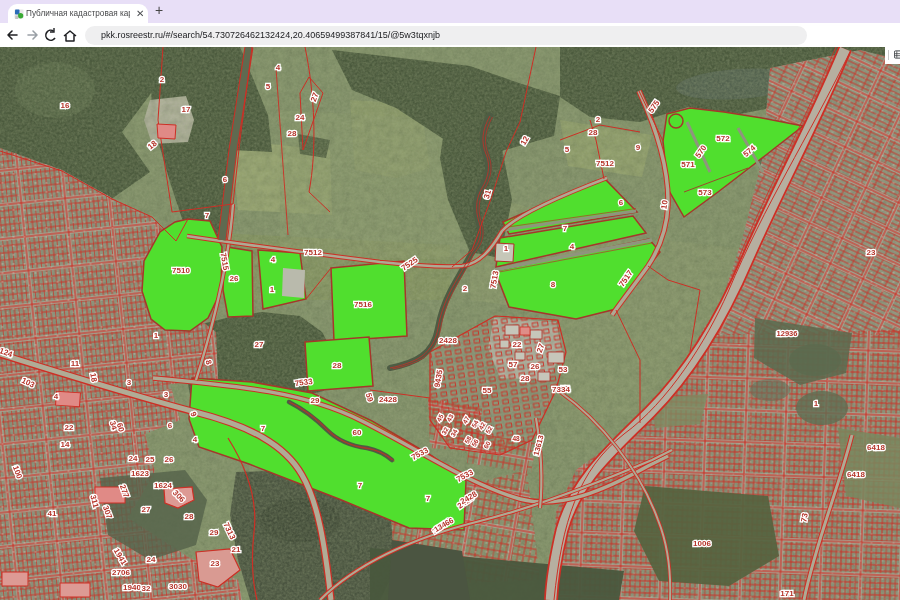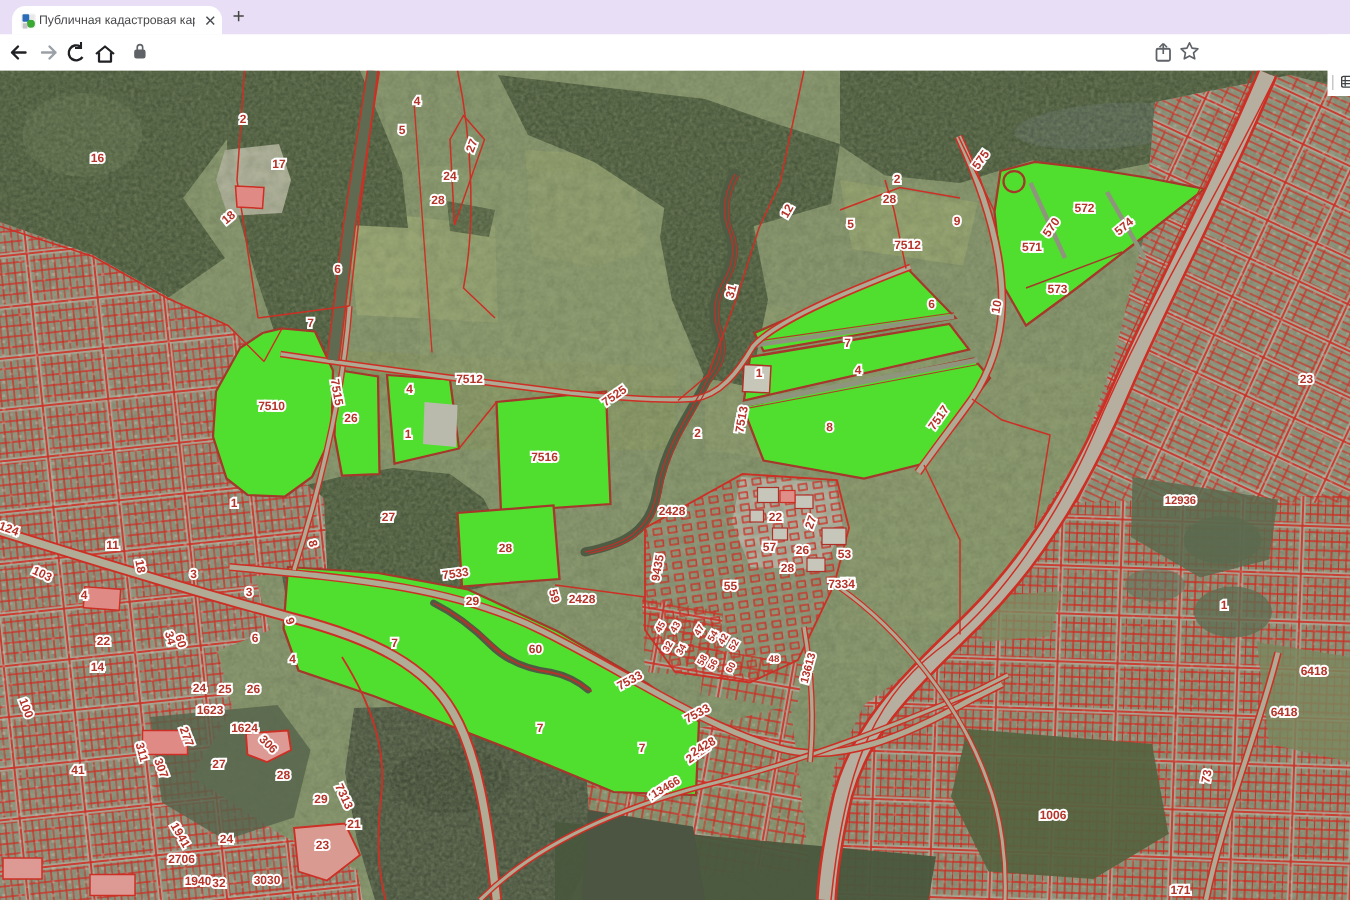--- a/index.html
+++ b/index.html
@@ -378,20 +378,23 @@
   <g stroke="#5f6368" stroke-width="1.1">
    <rect x="90" y="10.5" width="6.5" height="5" rx="1" fill="#5f6368"></rect>
    <path d="M91.5,10.5 v-2 a1.8,1.8 0 0 1 3.6,0 v2" fill="none"></path>
   </g>
   <g stroke="#5f6368" stroke-width="1.2" fill="none" stroke-linejoin="round">
    <rect x="771" y="9.5" width="9" height="8" rx="1"></rect>
    <path d="M775.5,13 v-7 M775.5,6 l-2.5,2.5 M775.5,6 l2.5,2.5" stroke-width="1.1"></path>
   </g>
   <path d="M793,5.5 l1.7,3.6 3.9,0.5 -2.9,2.7 0.8,3.9 -3.5,-1.9 -3.5,1.9 0.8,-3.9 -2.9,-2.7 3.9,-0.5 z" fill="none" stroke="#5f6368" stroke-width="1.1" stroke-linejoin="round"></path>
  </svg>
+ <div id="pill">
+      <span id="url">pkk.rosreestr.ru/#/search/54.730726462132424,20.40659499387841/15/@5w3tqxnjb</span>
+    </div>
 </div>
 <div id="notch">
  <div style="position:absolute;left:3px;top:27px;width:1px;height:10px;background:#c8c8c8"></div>
  <svg width="8" height="9" viewBox="0 0 10 10" style="position:absolute;left:9px;top:27px">
   <rect x="0.5" y="0.5" width="9" height="9" rx="1.5" fill="none" stroke="#3c4043" stroke-width="1.2"></rect>
   <line x1="3.5" y1="1" x2="3.5" y2="9" stroke="#3c4043" stroke-width="1"></line>
   <line x1="1" y1="4" x2="9" y2="4" stroke="#3c4043" stroke-width="1"></line>
   <line x1="1" y1="6.5" x2="9" y2="6.5" stroke="#3c4043" stroke-width="1"></line>
  </svg>
 </div>

